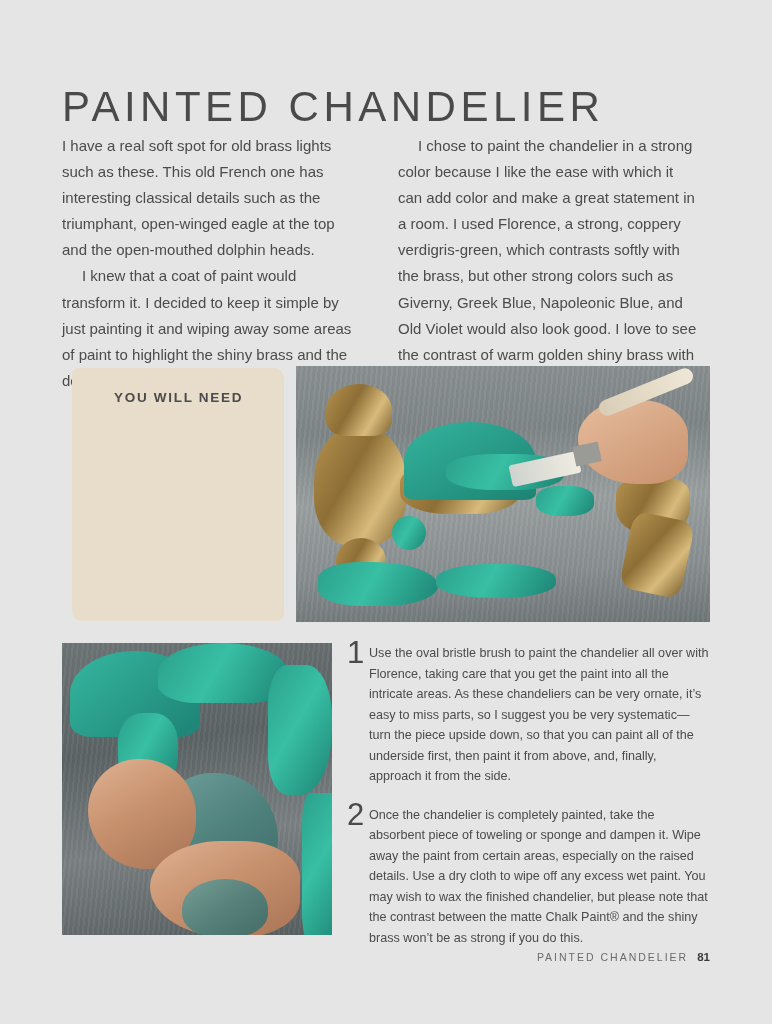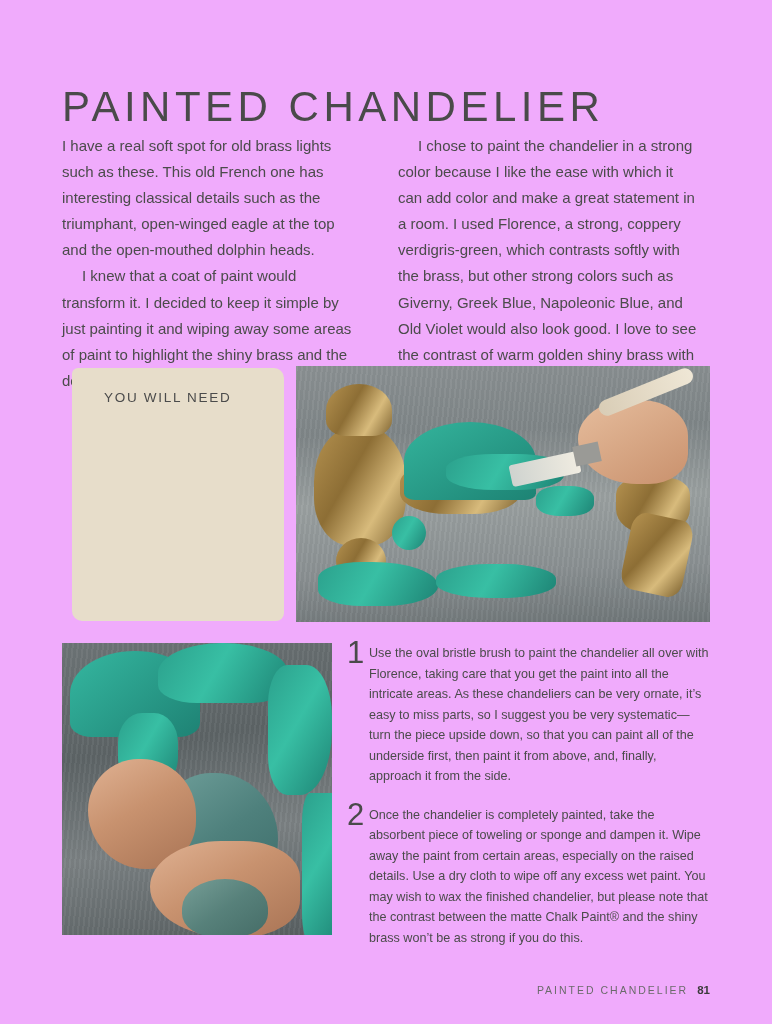--- a/index.html
+++ b/index.html
@@ -7,21 +7,21 @@
     width:772px;height:1024px;
     background:#ffffff;
     font-family:"Liberation Sans", sans-serif;
     color:#3b3b3b;
     overflow:hidden;
     position:relative;
   }
   .page{
     position:absolute;
     left:0;top:0;width:772px;height:1024px;
-    background:#f0abfc;
+    background:#e5e5e5;
   }
   
   .title{
     position:absolute;
     left:62px;top:55px;
     font-size:42px;
     letter-spacing:4.5px;
     font-weight:400;
     color:#4a4a4a;
     font-family:"Liberation Sans", sans-serif;
@@ -50,24 +50,24 @@
   }
   .ywn:after{
     content:"";
     position:absolute;
     left:-4px;top:-3px;right:-4px;bottom:-5px;
     background:transparent;
   }
   .ywn h3{
     margin:0;
     position:absolute;
-    left:32px;top:22px;
+    left:42px;top:22px;
     font-size:13.5px;
     letter-spacing:1.7px;
-    font-weight:400;
+    font-weight:700;
     color:#4b4b4b;
   }
   .ywn ul{
     position:absolute;
     left:28px;top:48px;right:12px;
     margin:0;padding:0 0 0 18px;
     list-style:disc;
     font-size:12.2px;
     line-height:1.55;
     color:#4b4b4b;
@@ -135,21 +135,21 @@
     position:absolute;left:0;top:-6px;
     font-size:31px;
     line-height:1;
     color:#4a4a4a;
     font-weight:400;
   }
   .step p{margin:0;}
   
   .footer{
     position:absolute;
-    right:62px;bottom:28px;
+    right:62px;bottom:61px;
     font-size:10.5px;
     letter-spacing:2px;
     color:#6a6a6a;
     white-space:nowrap;
   }
   .footer .pg{
     font-weight:bold;
     color:#3b3b3b;
     letter-spacing:0;
     margin-left:9px;

